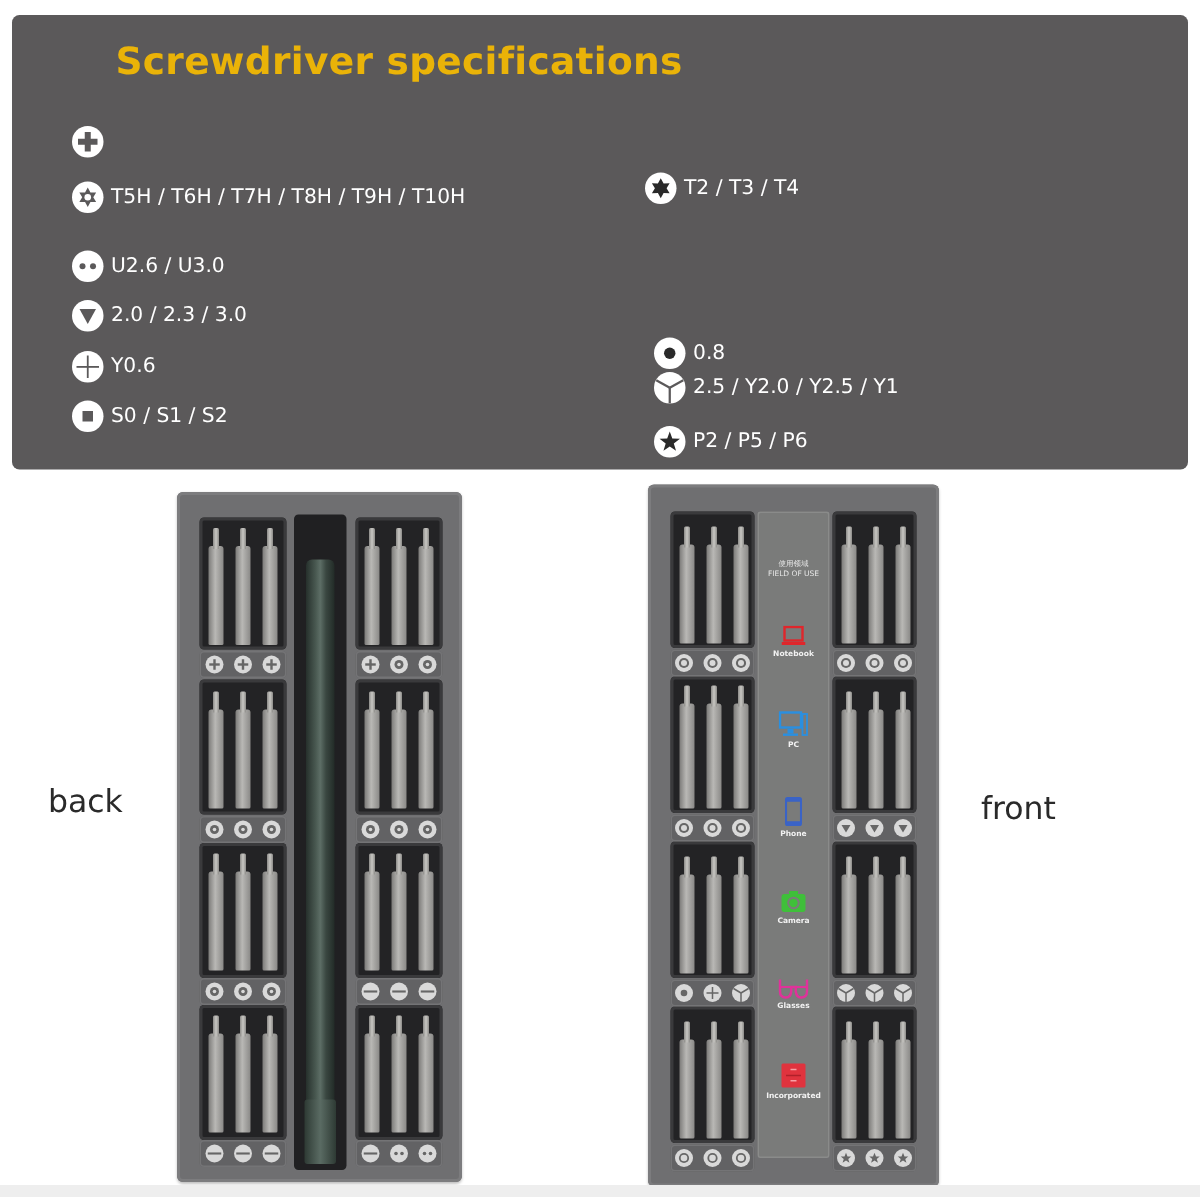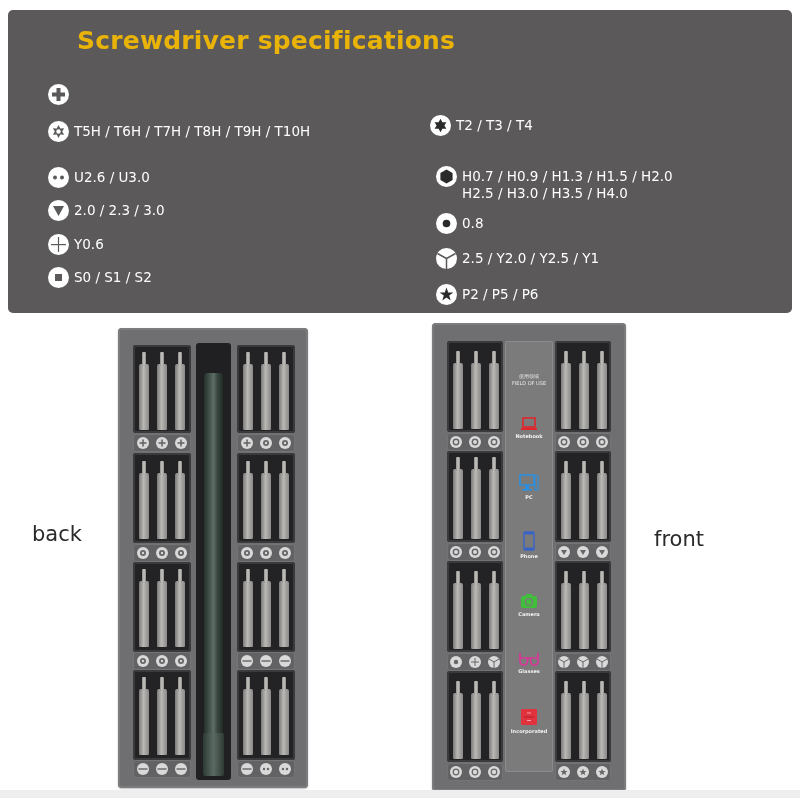--- a/index.html
+++ b/index.html
@@ -148,33 +148,22 @@
   <div class="spec-item" style="left:422px; top:78px;margin-top:29px;">
     <span class="ico">
       <svg viewBox="0 0 21 21">
           <polygon points="10.5,3.8 12.4,7.3 16.4,7.2 14.4,10.5 16.4,13.8 12.4,13.7 10.5,17.2 8.6,13.7 4.6,13.8 6.6,10.5 4.6,7.2 8.6,7.3" fill="#2a2a2a"></polygon>
         </svg>
     </span>
     <span>T2 / T3 / T4</span>
   </div>
 
 
-  <div class="spec-item" style="left:428px; top:158px;">
-    <span class="ico">
-      <svg viewBox="0 0 21 21">
-          <polygon points="10.5,3.5 16.6,7 16.6,14 10.5,17.5 4.4,14 4.4,7" fill="#2a2a2a"></polygon>
-        </svg>
-    </span>
-    <span style="display:flex;flex-direction:column;">
-      <span>H0.7 / H0.9 / H1.3 / H1.5 / H2.0</span>
-      <span>H2.5 / H3.0 / H3.5 / H4.0</span>
-    </span>
-  </div>
-
-  <div class="spec-item" style="left:428px; top:205px;">
+
+  <div class="spec-item" style="left:428px; top:217px;">
     <span class="ico">
       <svg viewBox="0 0 21 21">
           <circle cx="10.5" cy="10.5" r="3.8" fill="#2a2a2a"></circle>
         </svg>
     </span>
     <span>0.8</span>
   </div>
 
   <div class="spec-item" style="left:428px; top:240px;">
     <span class="ico">

